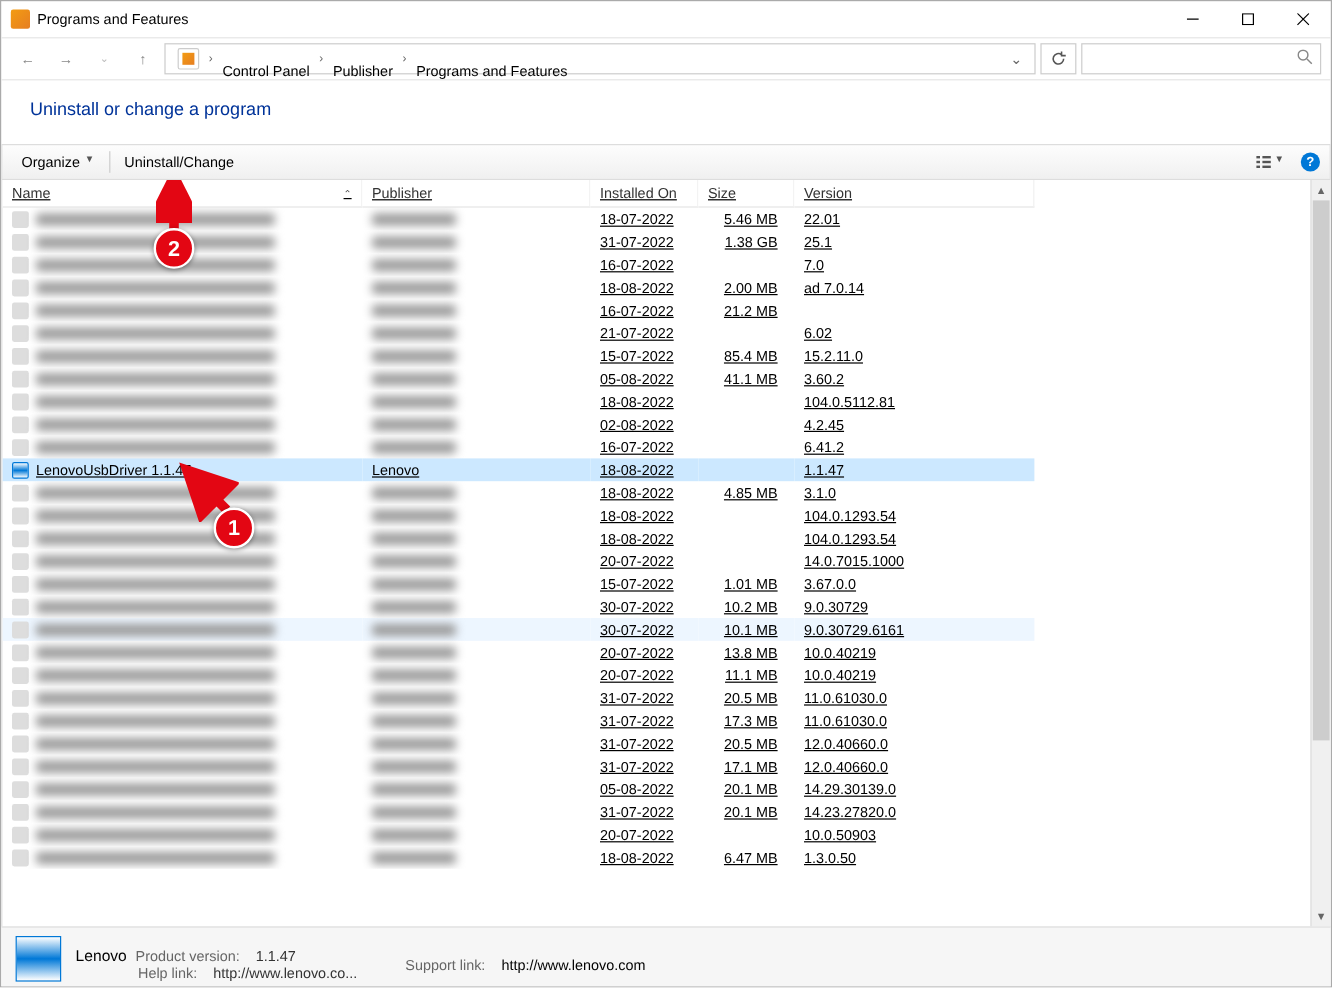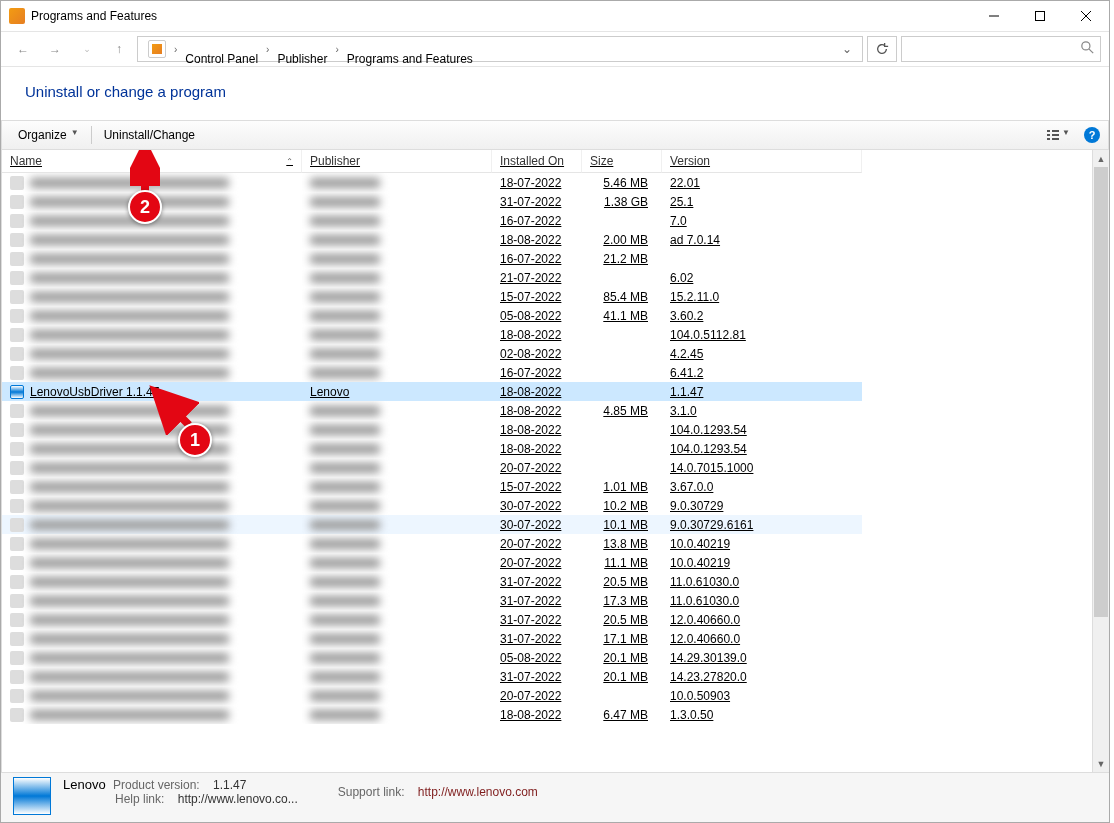--- a/index.html
+++ b/index.html
@@ -57,25 +57,25 @@
   .prog-icon { width:14px; height:14px; background:#ddd; border-radius:2px; flex-shrink:0; }
   .prog-icon.sel { background:linear-gradient(#fff,#0078d7,#fff); border:1px solid #0078d7; }
   .blur { filter: blur(4px); background:#999; color:transparent; border-radius:3px; height:10px; width:70%; }
   .blur-short { width:40%; }
   .col-size { justify-content:flex-end; padding-right:14px !important; }
   .scrollbar { position:absolute; right:0; top:0; bottom:0; width:17px; background:#f0f0f0; border-left:1px solid #ddd; }
   .scroll-up, .scroll-down { height:17px; display:flex; align-items:center; justify-content:center; color:#666; font-size:9px; cursor:pointer; }
   .scroll-thumb { position:absolute; top:17px; height:450px; left:1px; right:1px; background:#cdcdcd; }
   .scroll-down { position:absolute; bottom:0; width:100%; }
   
-  .details { height:50px; border-top:1px solid #ddd; background:#f6f6f6; display:flex; align-items:flex-start; padding:4px 12px; gap:12px; font-size:12px; }
+  .details { height:50px; border-top:1px solid #ddd; background:#f6f6f6; display:flex; align-items:flex-end; padding:4px 12px; gap:12px; font-size:12px; }
   .details-icon { width:38px; height:38px; background:linear-gradient(#fff,#0078d7,#fff); border:1px solid #0078d7; flex-shrink:0; }
   .details-k { color:#666; text-align:right; }
   .details-v { color:#333; }
-  .details-link a { color:#7f1d1d; text-decoration:none; }
+  .details-link a { color:#000000; text-decoration:none; }
   .details-pub { font-size:13px; margin-right:4px; }
   
   .marker { position:absolute; width:34px; height:34px; border-radius:50%; background:#e30613; border:2px solid #fff; color:#fff; font-size:18px; font-weight:bold; display:flex; align-items:center; justify-content:center; z-index:50; box-shadow:0 1px 4px rgba(0,0,0,.4); }
   .arrow { position:absolute; z-index:49; }
   .arrow svg { display:block; }
 </style>
 </head>
 <body>
 
 <div class="window">

